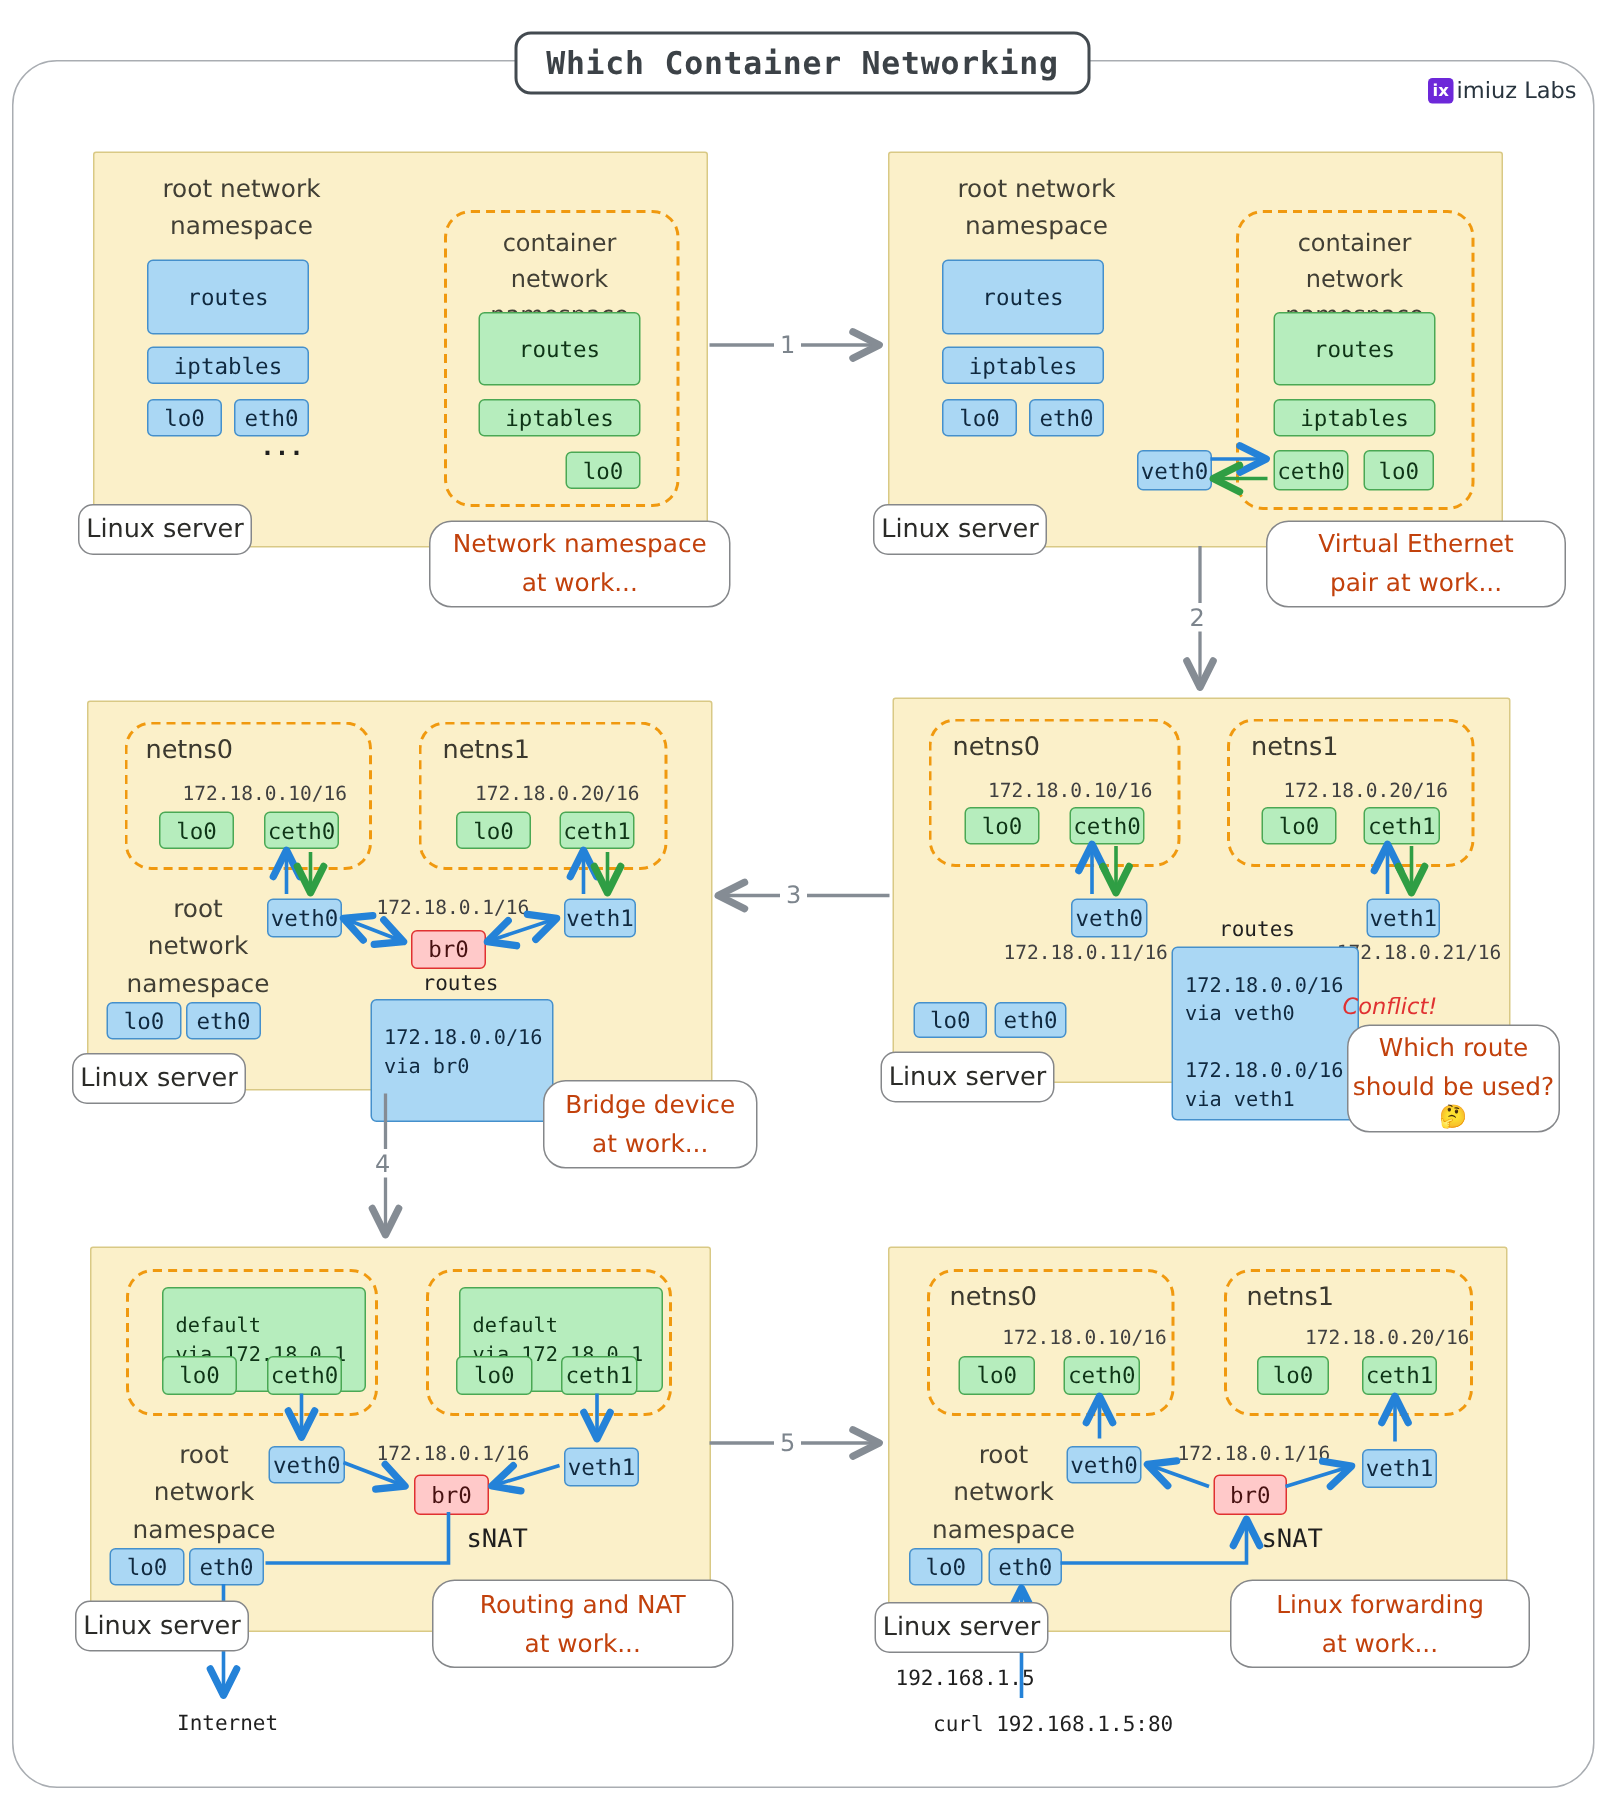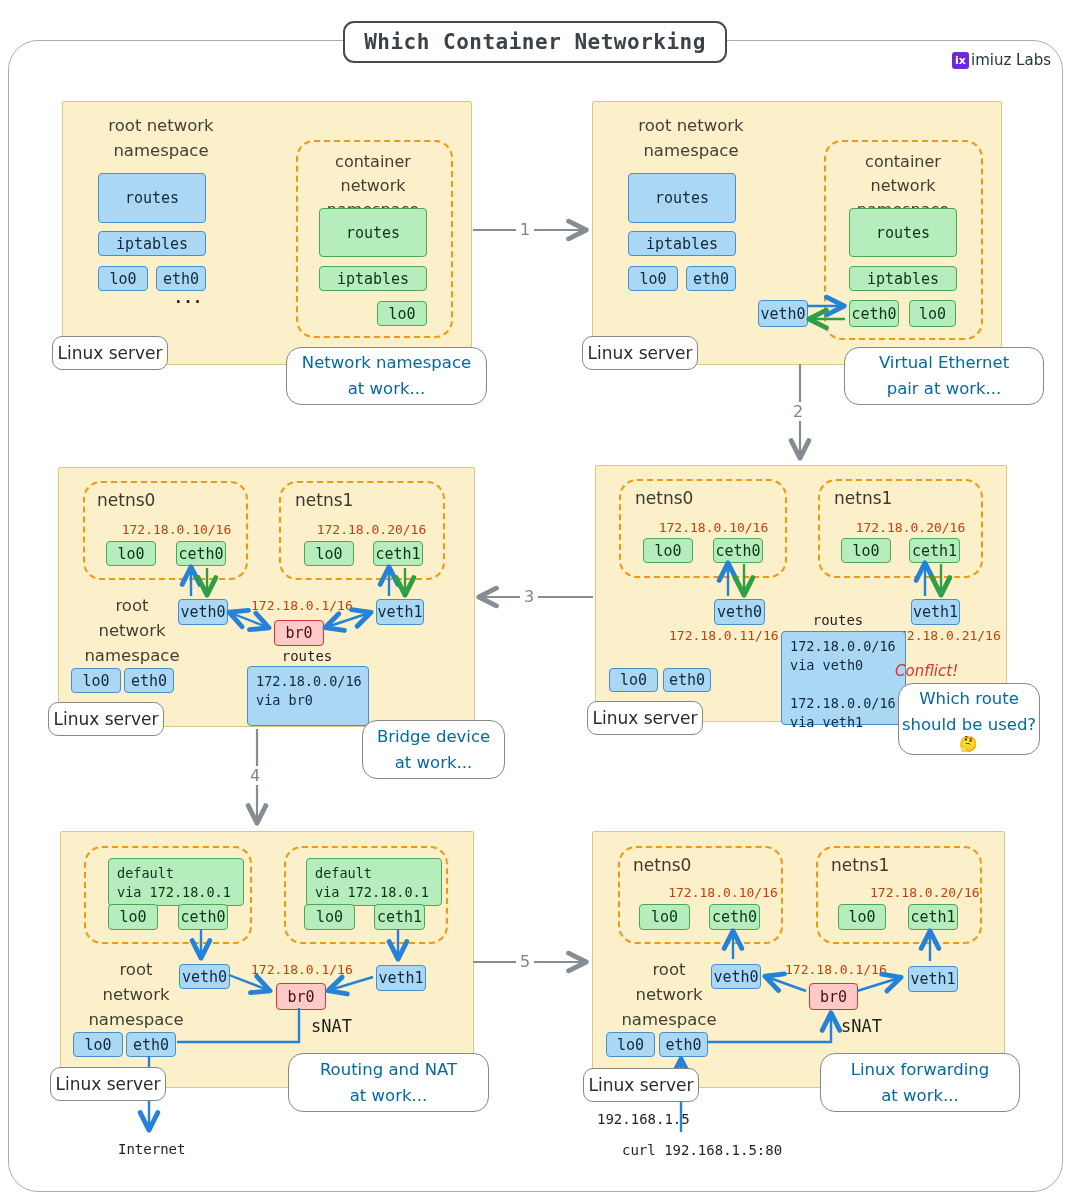--- a/index.html
+++ b/index.html
@@ -18,32 +18,32 @@
             background:#6d28d9;color:#ffffff;font-weight:bold;font-size:11px;border-radius:3px;margin-right:1px;}
   
   .panel{position:absolute;background:#fbf0c9;border:1px solid #d9c985;border-radius:2px;z-index:1;}
   .dashed{position:absolute;border:2px dashed #f0990f;border-radius:18px;}
   
   .box{position:absolute;display:flex;align-items:center;justify-content:center;
        font-family:"DejaVu Sans Mono",monospace;font-size:15px;border-radius:4px;}
   .blue{background:#aad7f4;border:1.5px solid #4590cc;color:#10293f;}
   .green{background:#b6edbd;border:1.5px solid #4aa854;color:#0e3416;}
   .red{background:#ffc9c9;border:1.5px solid #e03131;color:#471111;}
-  .routesbox{justify-content:flex-start;align-items:flex-start;padding:5px 8px;font-size:13.5px;
+  .routesbox{justify-content:flex-start;align-items:flex-start;padding:16px 8px;font-size:13.5px;
              line-height:1.4;white-space:pre-line;text-align:left;}
   
   .hand{font-family:"DejaVu Sans",sans-serif;color:#413f35;}
   .nst{position:absolute;font-size:16.5px;text-align:center;line-height:1.5;white-space:pre-line;}
   .nsname{position:absolute;font-size:17px;color:#3b392f;}
-  .iplabel{position:absolute;font-family:"DejaVu Sans Mono",monospace;font-size:13px;color:#c2410c;
+  .iplabel{position:absolute;font-family:"DejaVu Sans Mono",monospace;font-size:13px;color:#404040;
            text-align:center;}
   .monotext{position:absolute;font-family:"DejaVu Sans Mono",monospace;color:#1f1f1f;}
   .wcap{position:absolute;background:#ffffff;border:1.6px solid #85878a;border-radius:15px;
         display:flex;flex-direction:column;align-items:center;justify-content:center;text-align:center;
-        font-family:"DejaVu Sans",sans-serif;font-size:16.5px;color:#0369a1;line-height:1.55;
+        font-family:"DejaVu Sans",sans-serif;font-size:16.5px;color:#c2410c;line-height:1.55;
         white-space:pre-line;z-index:5;}
   .hostbox{position:absolute;background:#ffffff;border:1.6px solid #85878a;border-radius:10px;
            display:flex;align-items:center;justify-content:center;font-family:"DejaVu Sans",sans-serif;
            font-size:17px;color:#2b2b28;z-index:5;}
   .num{position:absolute;font-family:"DejaVu Sans",sans-serif;font-size:16px;color:#7d858d;
        background:#ffffff;padding:0 4px;z-index:4;}
   .conflict{position:absolute;font-size:15px;font-style:italic;color:#e03131;z-index:2;}
   .emoji{font-size:15px;line-height:1;}
   svg.wires{position:absolute;left:0;top:0;z-index:3;pointer-events:none;}
 </style>

